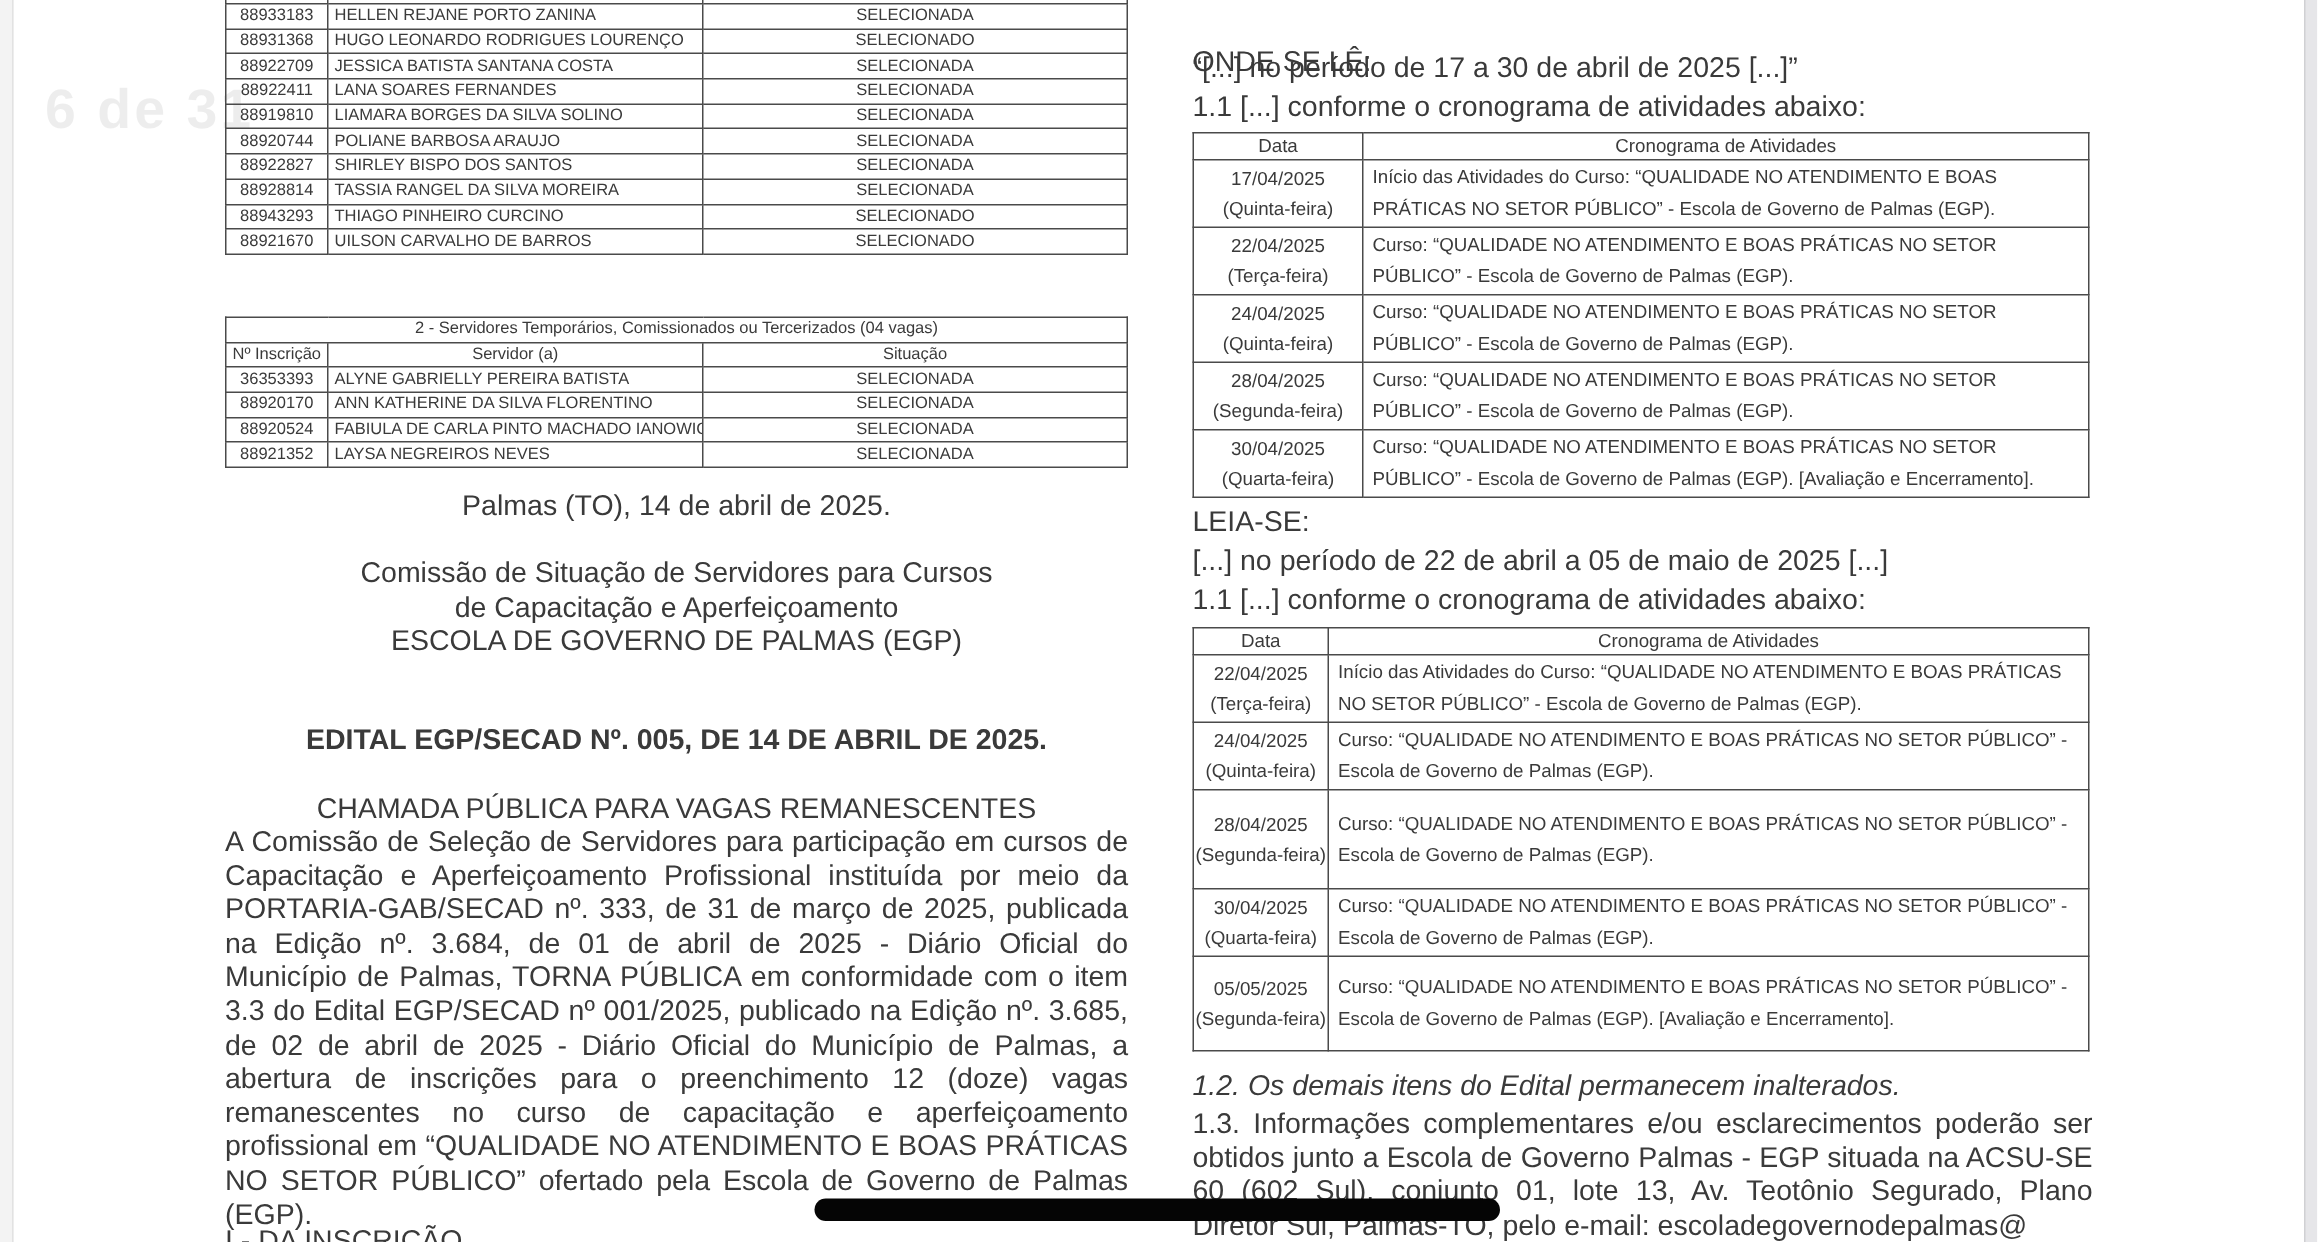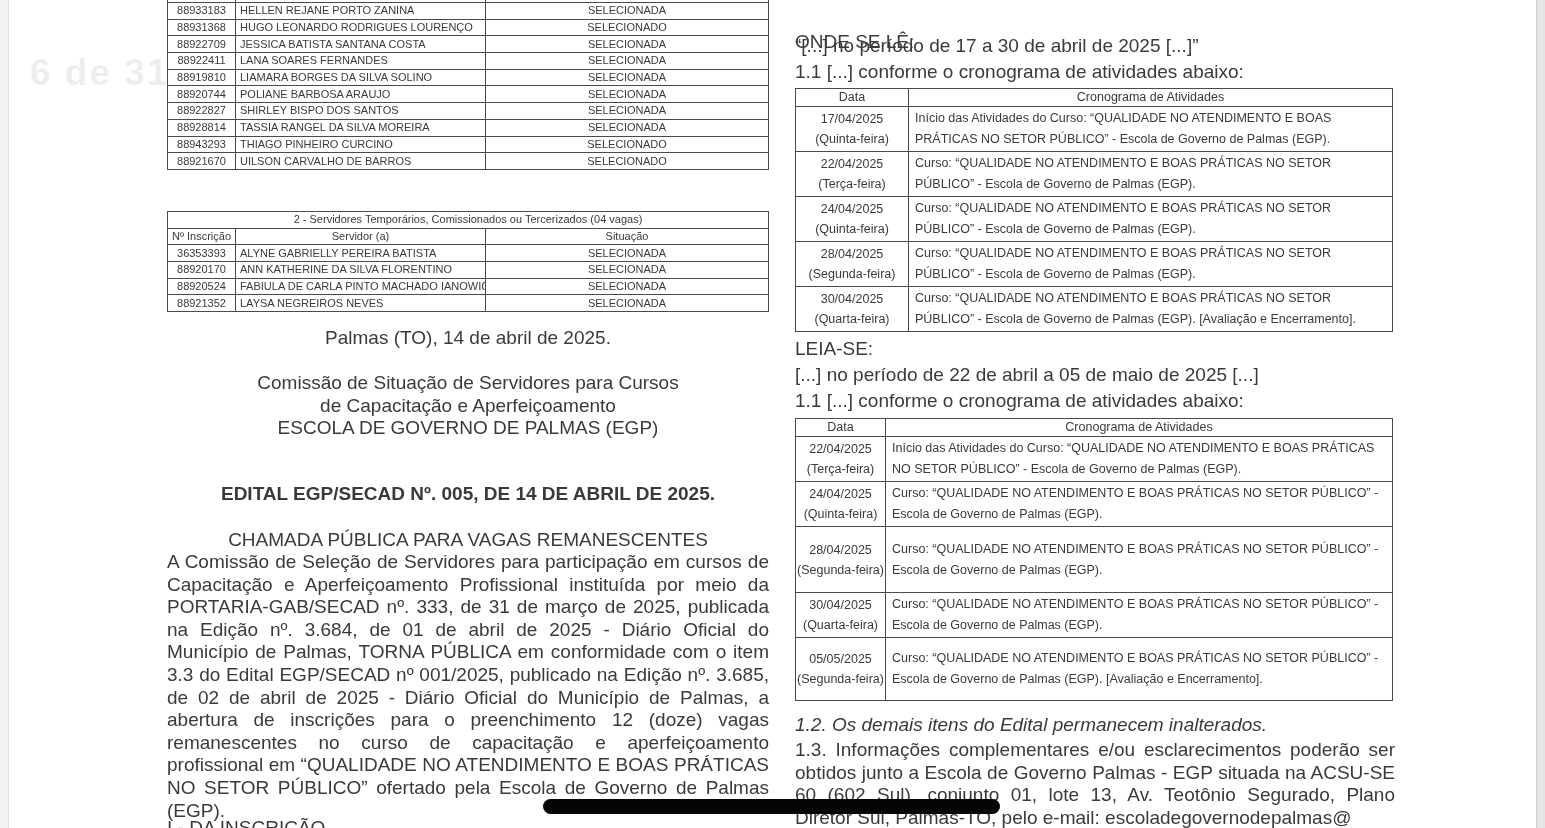--- a/index.html
+++ b/index.html
@@ -3,21 +3,21 @@
 <meta charset="utf-8">
 <style>
   html,body{margin:0;padding:0;background:#fff;}
   .screen{position:relative;width:1545px;height:828px;background:#ffffff;overflow:hidden;
           font-family:"Liberation Sans",sans-serif;color:#333;}
   
   .left-edge{position:absolute;left:0;top:0;width:8px;height:828px;background:#f3f3f3;border-right:1px solid #e2e2e2;}
   .right-scroll{position:absolute;right:0;top:0;width:8px;height:828px;background:#e6e6e9;border-left:1px solid #d0d0d3;}
   .watermark{position:absolute;left:30px;top:52px;font-size:37px;font-weight:bold;color:rgba(0,0,0,0.07);letter-spacing:2px;}
   
-  .col-left{position:absolute;left:167px;top:0;width:602px;height:828px;}
+  .col-left{position:absolute;left:150px;top:0;width:602px;height:828px;}
   .col-right{position:absolute;left:795px;top:0;width:600px;height:828px;}
   
   table{border-collapse:collapse;table-layout:fixed;position:absolute;left:0;}
   .roster{width:602px;}
   .roster td,.roster th{border:1px solid #4a4a4a;font-size:11px;font-weight:normal;height:15.7px;
           line-height:13px;padding:0 4px;overflow:hidden;white-space:nowrap;vertical-align:middle;color:#3a3a3a;}
   .t1{top:-14px;}
   .t1 .spacer-row td{height:16px;border-top:none;}
   .t2{top:211px;}
   .c-num{text-align:center;}

